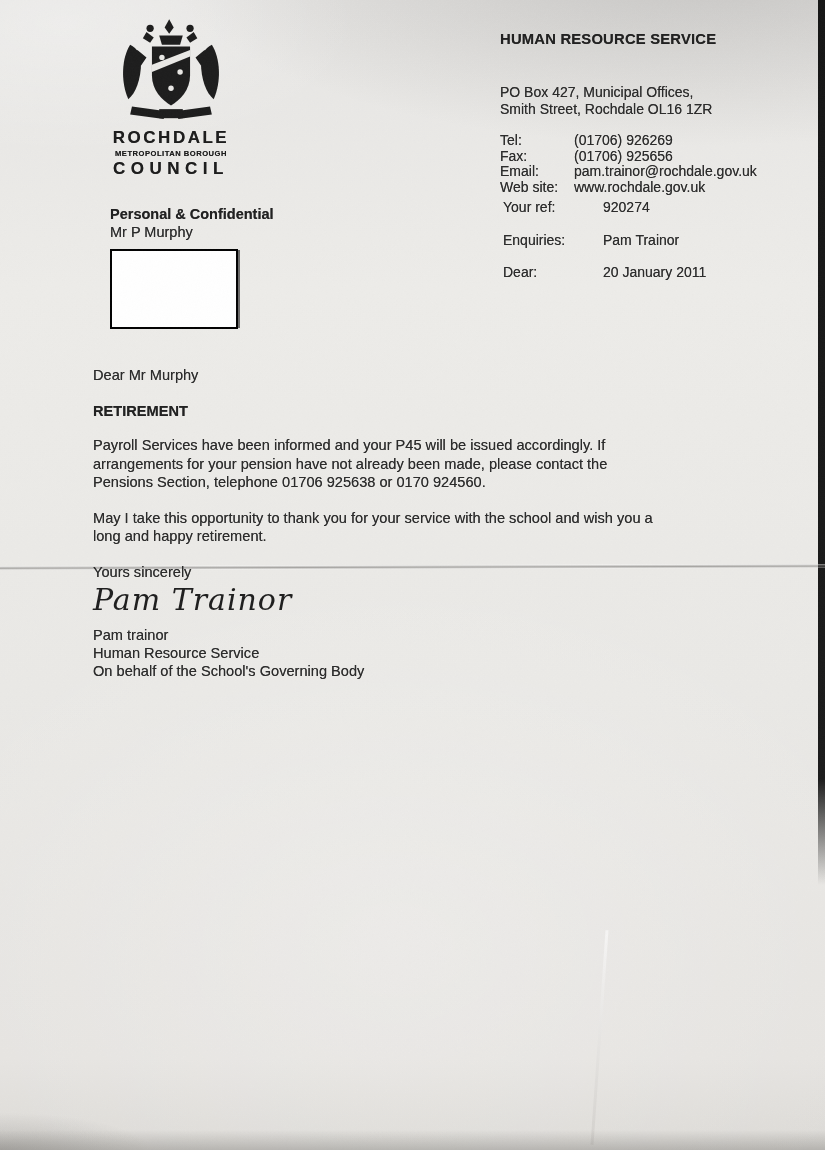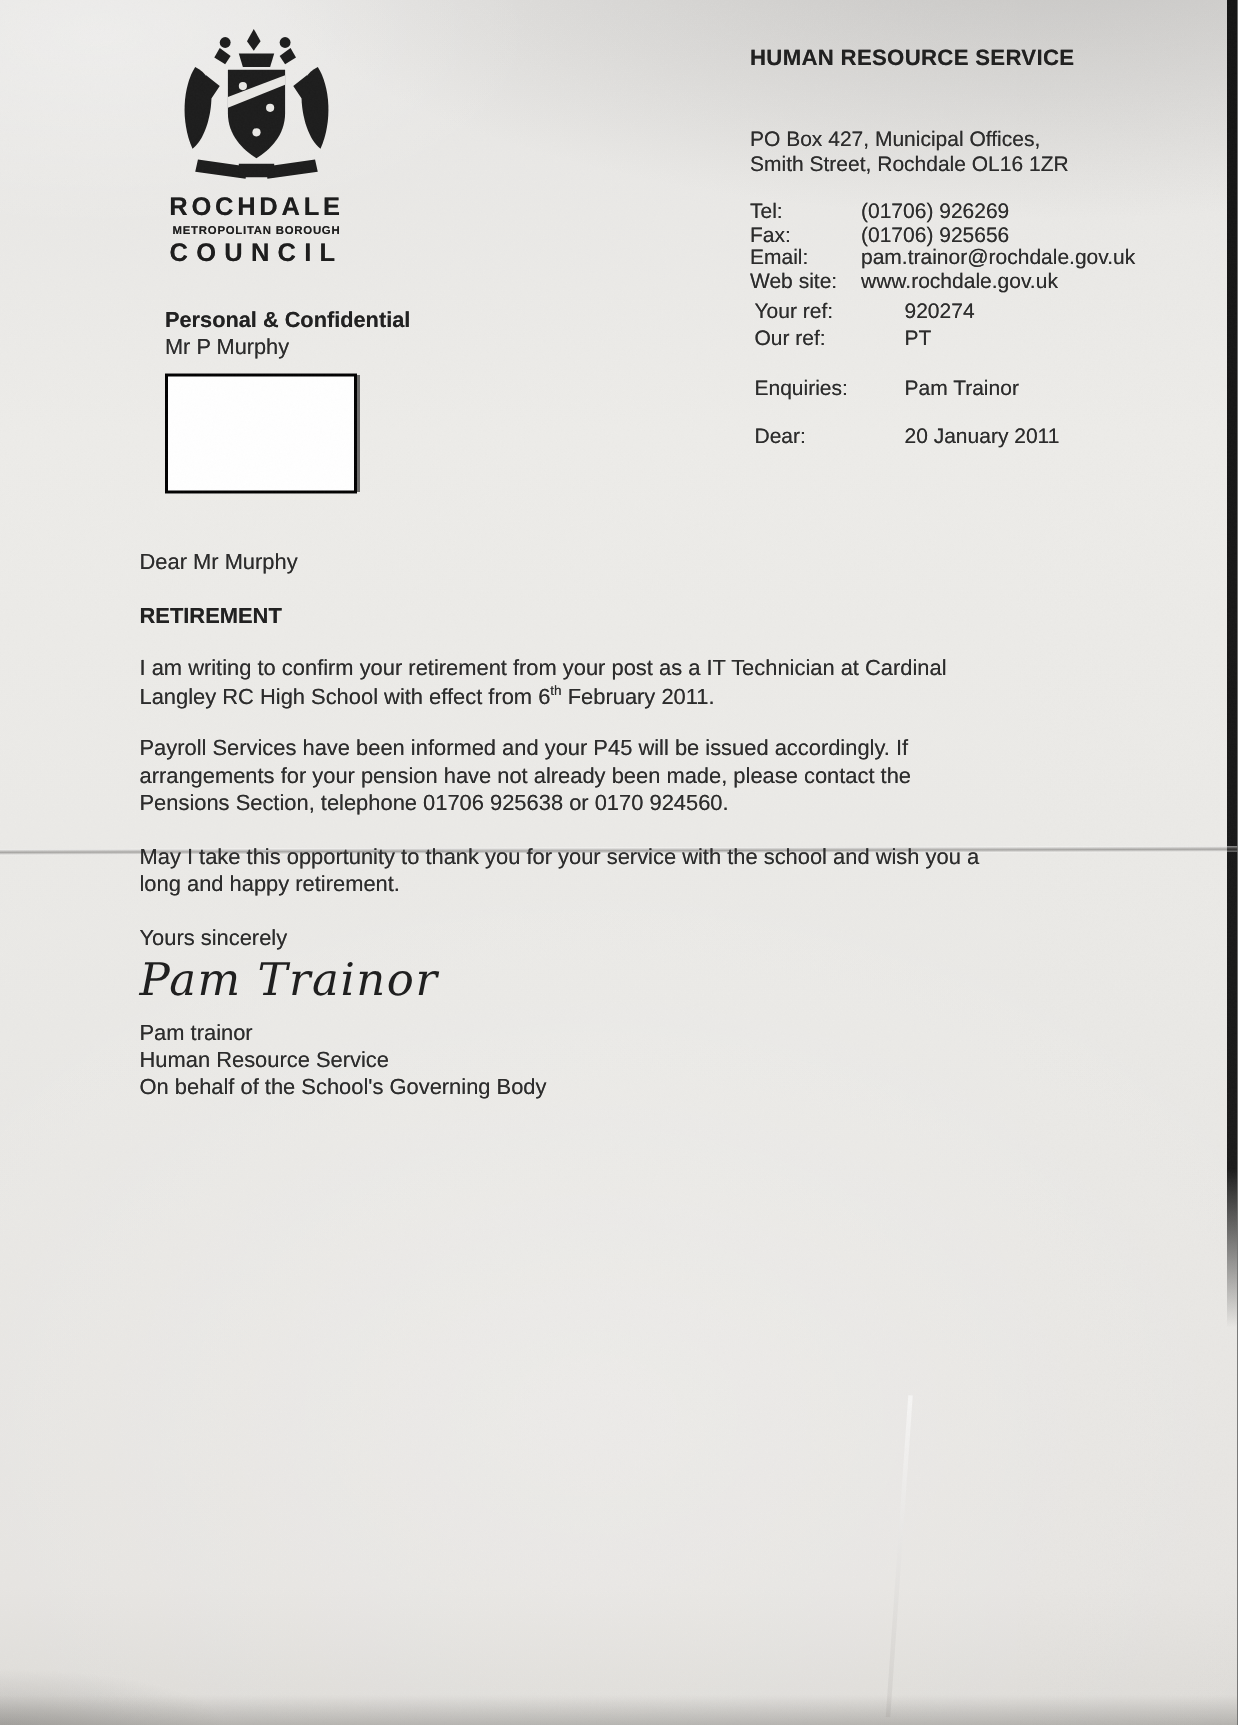--- a/index.html
+++ b/index.html
@@ -132,44 +132,39 @@
         <span>www.rochdale.gov.uk</span>
       </div>
     </div>
   </div>
 
   <div class="refs">
     <div class="r-row txt">
       <span class="lbl">Your ref:</span>
       <span>920274</span>
     </div>
-    <div class="r-row txt">
-      <span class="lbl">Our ref:</span>
-      <span>PT</span>
-    </div>
     <div class="r-row r-gap1 txt">
       <span class="lbl">Enquiries:</span>
       <span>Pam Trainor</span>
     </div>
     <div class="r-row r-gap2 txt">
       <span class="lbl">Dear:</span>
       <span>20 January 2011</span>
     </div>
   </div>
 
   <div class="recipient">
     <div class="privacy txt">Personal &amp; Confidential</div>
     <div class="txt">Mr P Murphy</div>
     <div class="redaction"></div>
   </div>
 
   <div class="body">
     <p class="txt">Dear Mr Murphy</p>
     <p class="subject txt">RETIREMENT</p>
-    <p class="para1 txt"><span>I am writing to confirm your retirement from your post as a IT Technician at Cardinal</span><br><span>Langley RC High School with effect from 6</span><sup class="ord">th</sup><span> February 2011.</span></p>
     <p class="para2 txt">Payroll Services have been informed and your P45 will be issued accordingly.  If<br>arrangements for your pension have not already been made, please contact the<br>Pensions Section, telephone 01706 925638 or 0170 924560.</p>
     <p class="para3 txt">May I take this opportunity to thank you for your service with the school and wish you a<br>long and happy retirement.</p>
     <p class="closing txt">Yours sincerely</p>
     <div class="signature">Pam Trainor</div>
     <div class="signoff txt">
       <div>Pam trainor</div>
       <div>Human Resource Service</div>
       <div>On behalf of the School's Governing Body</div>
     </div>
   </div>

